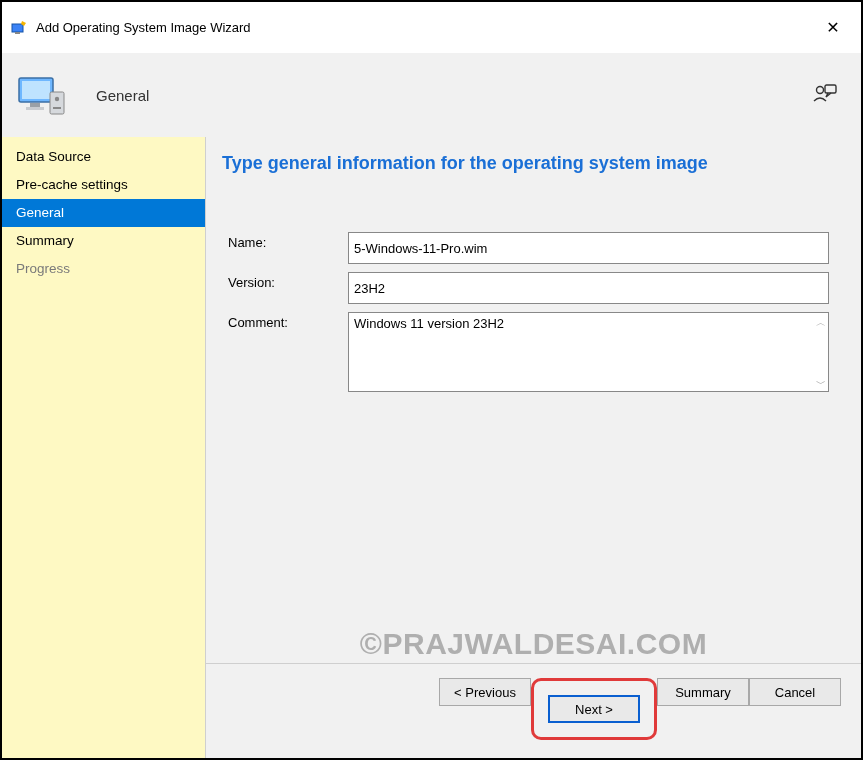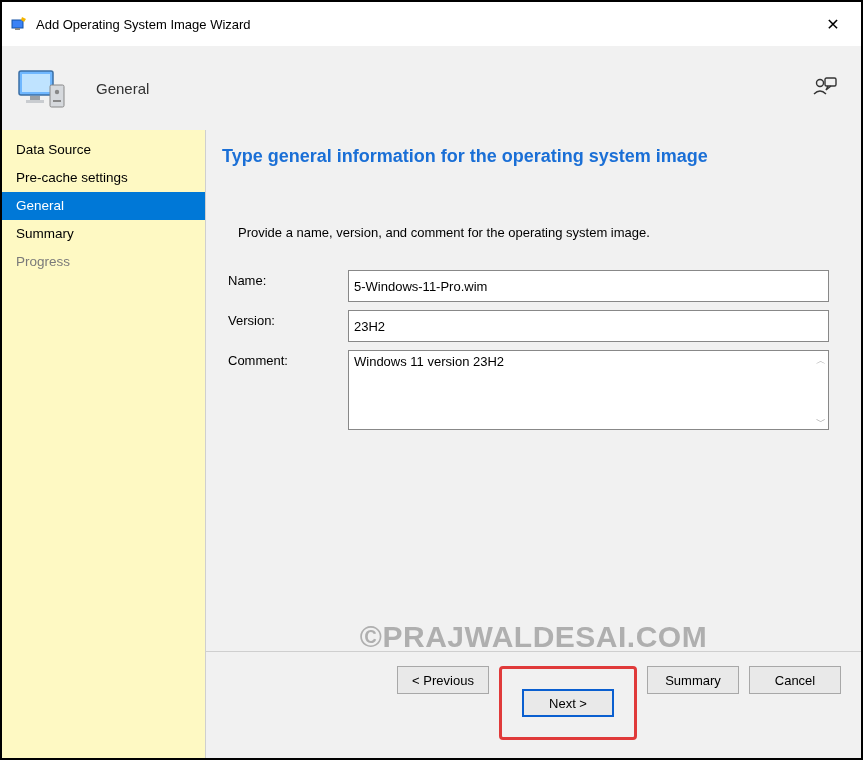--- a/index.html
+++ b/index.html
@@ -16,21 +16,21 @@
     border: 2px solid #000;
     width: 863px;
     height: 760px;
     display: flex;
     flex-direction: column;
     background: #fff;
   }
   .titlebar {
     display: flex;
     align-items: center;
-    height: 44px;
+    height: 51px;
     padding: 0 8px;
     background: #fff;
   }
   .titlebar-icon {
     width: 18px; height: 18px;
     margin-right: 8px;
     display: inline-flex;
     align-items: center;
     justify-content: center;
   }
@@ -170,41 +170,40 @@
     color: rgba(120,120,120,0.55);
     letter-spacing: 0.5px;
     white-space: nowrap;
     pointer-events: none;
   }
   .footer {
     border-top: 1px solid #cfcfcf;
     padding: 14px 20px 18px 0;
     display: flex;
     justify-content: flex-end;
-    gap: 10px;
     background: #f1f1f1;
   }
   .btn {
     min-width: 92px;
     height: 28px;
     border: 1px solid #a8a8a8;
     background: #e9e9e9;
     font-family: inherit;
     font-size: 13px;
     cursor: default;
     padding: 0 10px;
   }
   .btn.focus {
     border: 2px solid #0a5fd0;
     background: #e9e9e9;
   }
   .btn-highlight-ring {
     border: 3px solid #e03a3a;
-    border-radius: 4px;
-    padding: 20px;
+    border-radius: 10px;
+    padding: 14px;
     display: inline-flex;
   }
 </style>
 </head>
 <body>
 
 <div class="window">
 
   <div class="titlebar">
     <span class="titlebar-icon">
@@ -247,21 +246,20 @@
       <div class="sidebar-item">Data Source</div>
       <div class="sidebar-item">Pre-cache settings</div>
       <div class="sidebar-item active">General</div>
       <div class="sidebar-item">Summary</div>
       <div class="sidebar-item dim">Progress</div>
     </div>
 
     <div class="main">
       <div class="main-top">
         <div class="main-heading">Type general information for the operating system image</div>
-        <div class="main-subtext">Provide a name, version, and comment for the operating system image.</div>
 
         <div class="form-row">
           <div class="form-label">Name:</div>
           <input class="form-input" value="5-Windows-11-Pro.wim" style="">
         </div>
 
         <div class="form-row">
           <div class="form-label">Version:</div>
           <input class="form-input" value="23H2" style="">
         </div>

